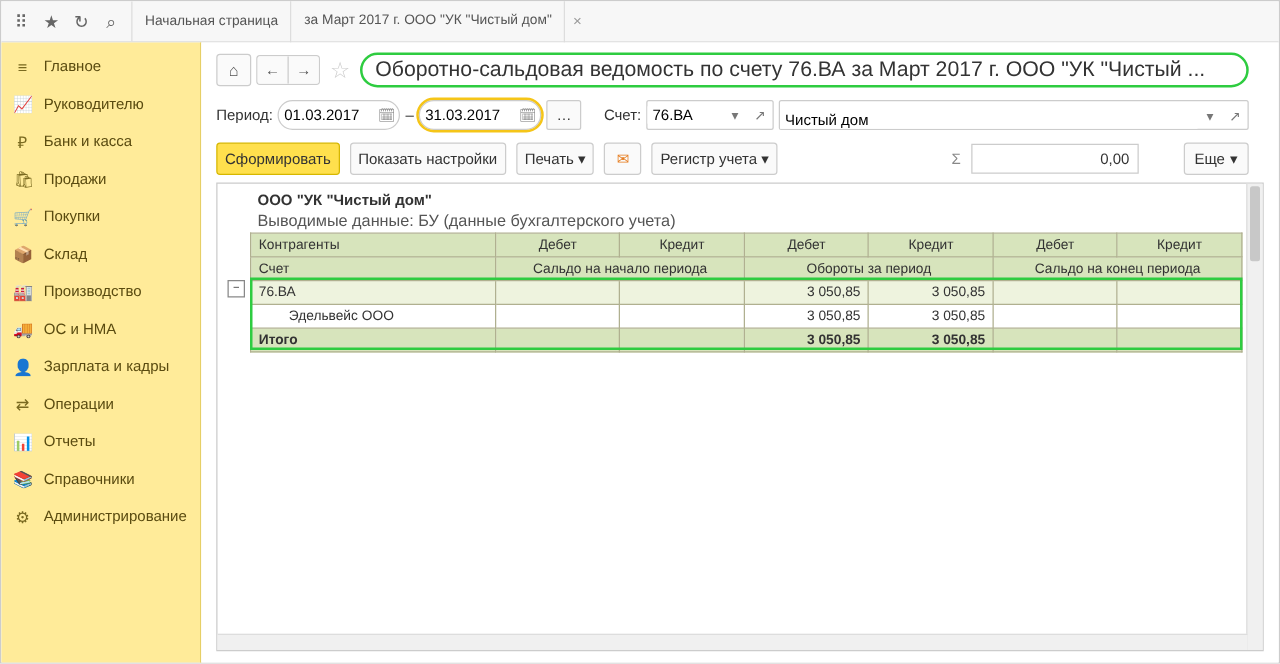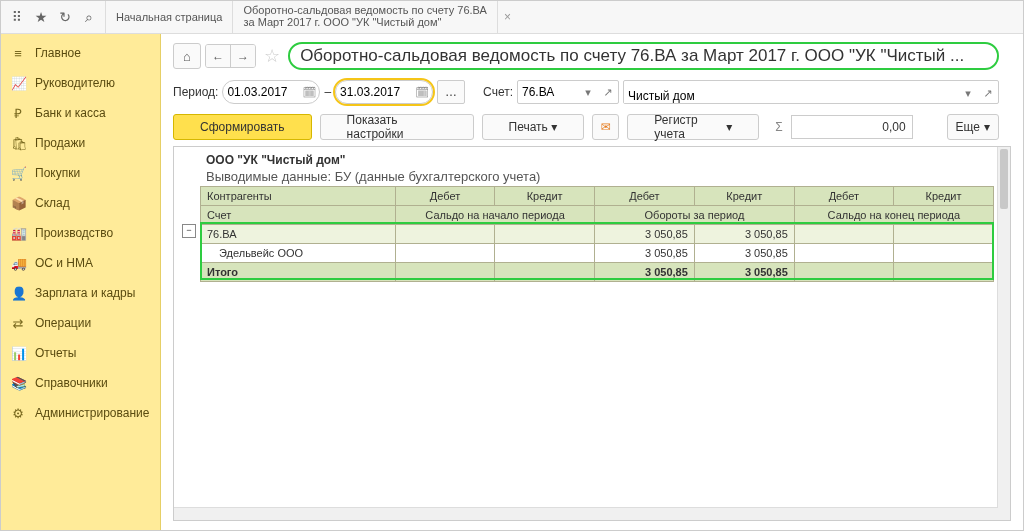--- a/index.html
+++ b/index.html
@@ -28,21 +28,21 @@
 .date-field{display:flex;align-items:center;border:1px solid #ccc;height:22px;border-radius:12px;background:#fff}
 .date-field.hl{outline:2px solid #f5c518;outline-offset:0}
 .date-field input{border:none;width:68px;padding:0 4px;font-size:12px;background:transparent}
 .dbtn{width:20px;height:20px;display:flex;align-items:center;justify-content:center;color:#777;font-size:11px}
 .ellipsis-btn{width:26px;height:22px;border:1px solid #ccc;background:#fafafa;display:flex;align-items:center;justify-content:center;border-radius:2px}
 .acct-field{display:flex;align-items:center;border:1px solid #ccc;height:22px;border-radius:2px;background:#fff}
 .acct-field input{border:none;width:52px;padding:0 4px;font-size:12px}
 .org-field{flex:1;display:flex;align-items:flex-end;border:1px solid #ccc;height:22px;border-radius:2px;background:#fff}
 .org-field input{flex:1;border:none;padding:0 4px;font-size:12px}
 .toolbar{display:flex;align-items:center;gap:8px;padding:4px 24px 6px 12px}
-.btn{height:24px;border:1px solid #ccc;background:#fafafa;border-radius:3px;padding:0 26px;display:flex;align-items:center;cursor:pointer}
+.btn{height:24px;border:1px solid #ccc;background:#fafafa;border-radius:3px;padding:0 6px;display:flex;align-items:center;cursor:pointer}
 .btn.primary{background:#ffe04d;border-color:#d6b700;font-weight:400}
 .btn.icon-only{width:28px;padding:0;justify-content:center}
 .env{color:#e67e22}
 .spacer{flex:1}
 .sum-field{width:120px;height:22px;border:1px solid #ccc;text-align:right;padding:0 6px;display:flex;align-items:center;justify-content:flex-end;background:#fff}
 .more-btn{height:24px;border:1px solid #ccc;background:#fafafa;border-radius:3px;padding:0 8px;display:flex;align-items:center;gap:4px}
 .report-wrap{flex:1;margin:0 12px 10px 12px;border:1px solid #ccc;position:relative}
 .vscroll{position:absolute;right:0;top:0;bottom:0;width:12px;background:#f0f0f0;border-left:1px solid #ddd}
 .vscroll::before{content:"";position:absolute;top:2px;left:2px;right:2px;height:60px;background:#c8c8c8;border-radius:2px}
 .hscroll{position:absolute;left:0;right:12px;bottom:0;height:12px;background:#f0f0f0;border-top:1px solid #ddd}
@@ -68,21 +68,20 @@
     <div class="top-icons">
       <span>⠿</span>
       <span>★</span>
       <span>↻</span>
       <span>⌕</span>
     </div>
     <div class="tab">
         <span class="line">Начальная страница</span>
       </div>
     <div class="tab active">
-      <span class="line">Оборотно-сальдовая ведомость по счету 76.ВА</span>
       <span class="line">за Март 2017 г. ООО "УК "Чистый дом"</span>
     </div>
     <span class="tab-close">×</span>
   </div>
 
   <div class="main">
     <div class="sidebar">
       <div class="sb-item">
           <span class="sb-icon">≡</span>
           <span>Главное</span>
@@ -222,21 +221,21 @@
               <tr class="section-hl">
                 <td class="left">76.ВА</td>
                 <td></td>
                     <td></td>
                 <td>3 050,85</td>
                     <td>3 050,85</td>
                 <td></td>
                     <td></td>
               </tr>
               <tr>
-                <td class="left" style="padding-left:18px">Эдельвейс ООО</td>
+                <td class="left" style="padding-left:30px">Эдельвейс ООО</td>
                 <td></td>
                     <td></td>
                 <td>3 050,85</td>
                     <td>3 050,85</td>
                 <td></td>
                     <td></td>
               </tr>
               <tr class="total">
                 <td class="left">Итого</td>
                 <td></td>

